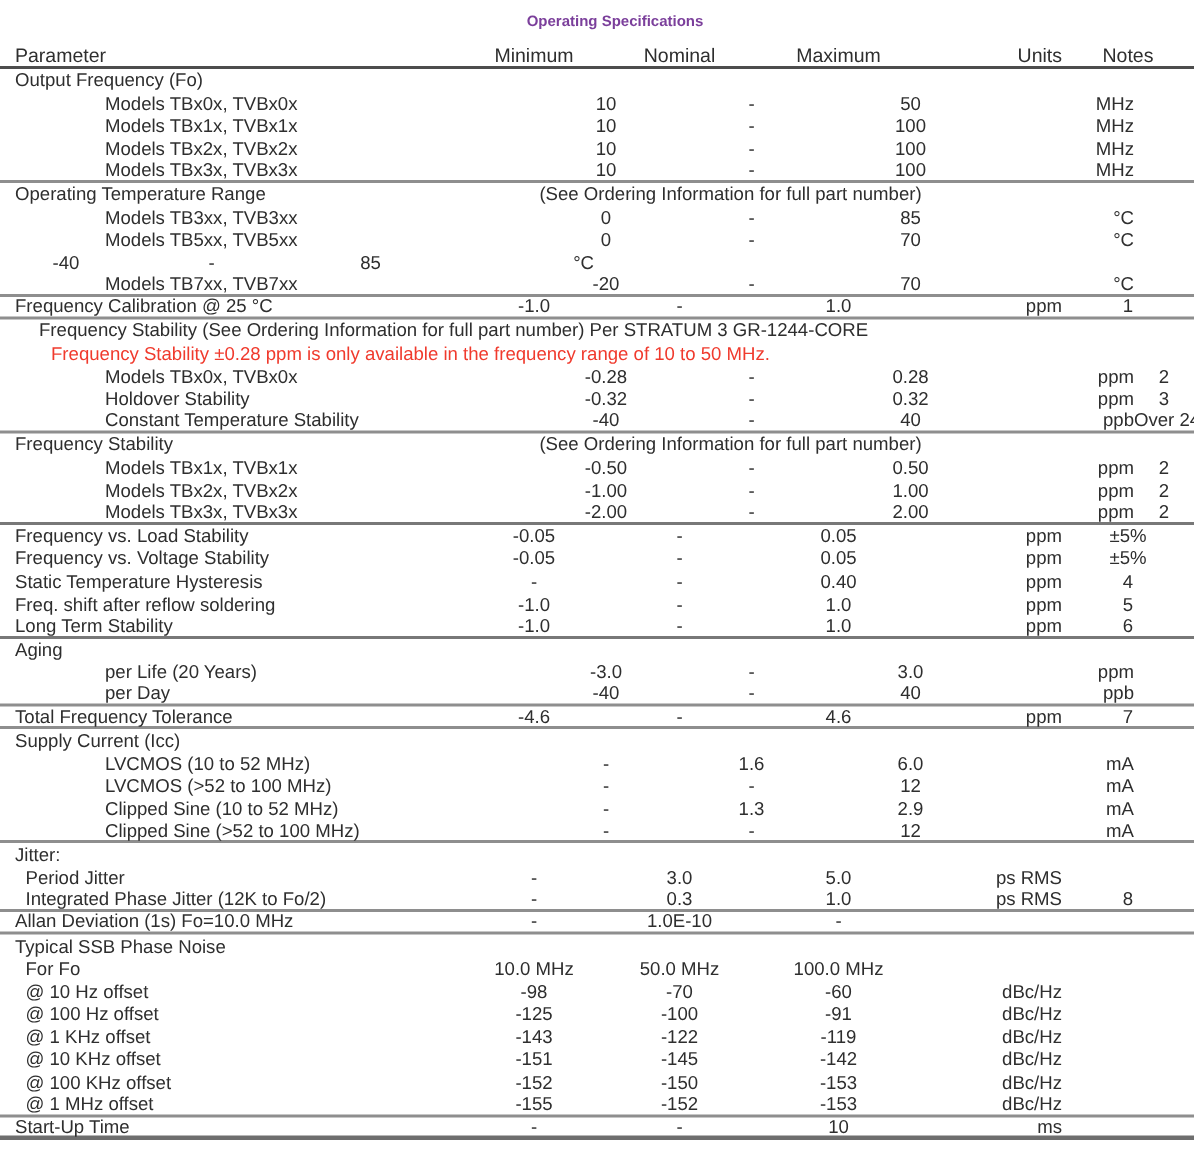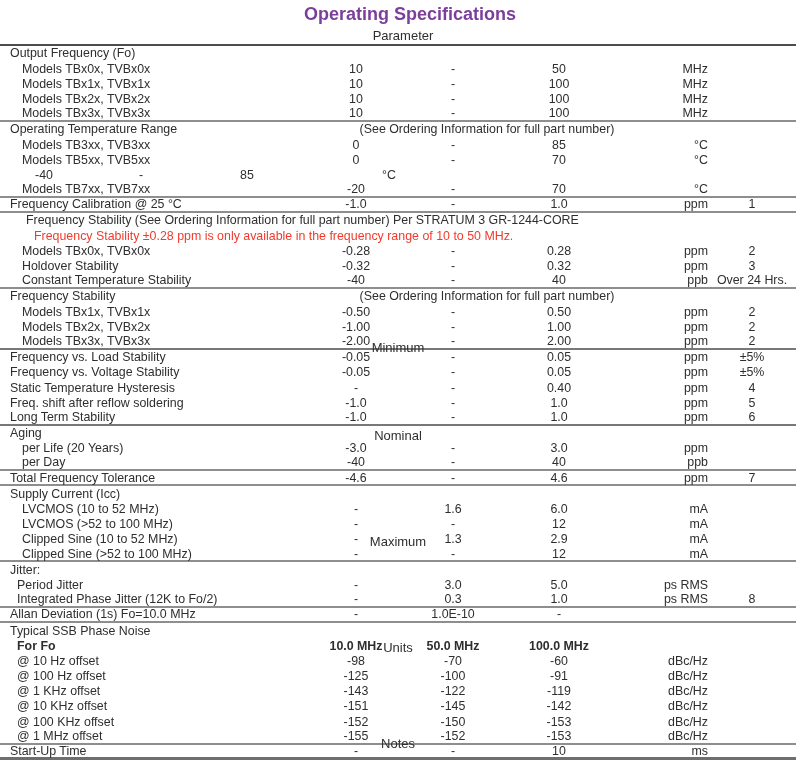--- a/index.html
+++ b/index.html
@@ -8,48 +8,47 @@
     width: 796px; height: 775px;
     font-family: "Liberation Sans", "DejaVu Sans", sans-serif;
     color: #2e2e2e;
     overflow: hidden;
   }
   .page { width: 796px; height: 775px; }
 
   .title {
     height: 28px;
     display: flex; align-items: center; justify-content: center;
-    font-size: 18px; font-weight: bold;
+    font-size: 10px; font-weight: bold;
     color: var(--title-color, #7b3f9b);
     padding-left: 24px;
   }
 
   .header-row {
     height: 18px;
     display: flex; align-items: center;
     font-size: 13px;
     border-bottom: 2.5px solid #4d4d4d;
-    flex-direction: column;
   }
 
   .row {
     height: 15.1875px;
     display: flex; align-items: center;
     font-size: 12.4px;
     line-height: 1;
   }
   .row.sep-thin   { border-bottom: 2px   solid #8e8e8e; }
   .row.sep-thick  { border-bottom: 2.5px solid #787878; }
   .row.sep-bottom { border-bottom: 3px   solid #6e6e6e; }
-  .row.bold { font-weight: bold; align-items: center; }
+  .row.bold { font-weight: normal; align-items: center; }
 
   .cell { white-space: nowrap; overflow: visible; }
   .param { flex: 0 0 312px; text-align: left; padding-left: 10px; }
   .param.ind1 { padding-left: 17px; }
-  .param.ind2 { padding-left: 22px; }
+  .param.ind2 { padding-left: 22px; margin-left: 48px; }
   .min   { flex: 0 0 88px;  text-align: center; }
   .nom   { flex: 0 0 106px; text-align: center; }
   .max   { flex: 0 0 106px; text-align: center; }
   .units { flex: 0 0 96px;  text-align: right; }
   .notes { flex: 1 1 auto;  text-align: center; }
   .spanmid { flex: 0 0 396px; text-align: center; padding-right: 46px; }
   .full { flex: 1 1 auto; text-align: left; padding-left: 26px; }
   .full.ind2 { padding-left: 34px; }
   .row.warning .full { color: var(--warning-color, #f03a2d); }
 </style>

